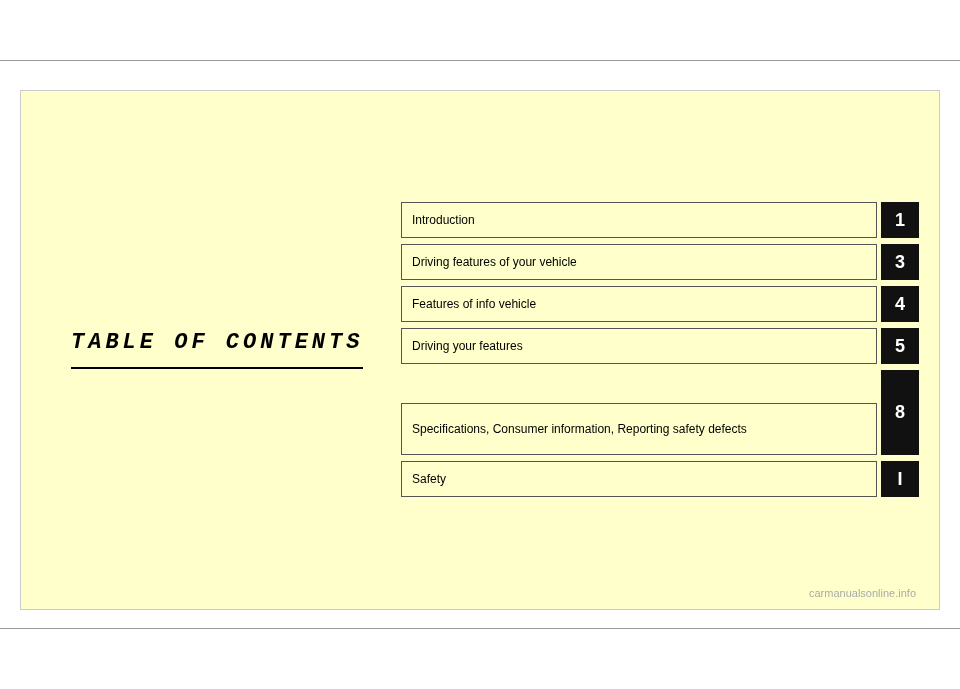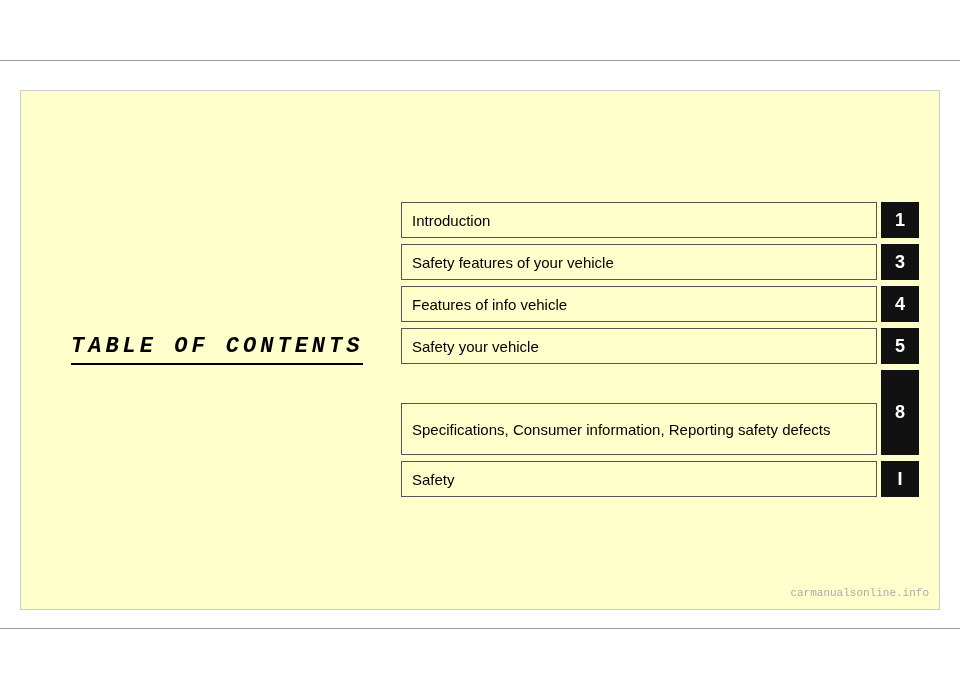--- a/index.html
+++ b/index.html
@@ -71,21 +71,21 @@
       padding-left: 30px;
     }
 
     .toc-title {
       font-size: 22px;
       font-weight: bold;
       font-style: italic;
       letter-spacing: 4px;
       color: #000;
       border-bottom: 2px solid #000;
-      padding-bottom: 4px;
+      padding-bottom: 12px;
       font-family: 'Courier New', monospace;
     }
 
     .right-panel {
       flex: 1;
       display: flex;
       flex-direction: column;
       gap: 6px;
       padding-left: 20px;
     }
@@ -94,21 +94,21 @@
       display: flex;
       flex-direction: row;
       align-items: stretch;
     }
 
     .toc-label {
       flex: 1;
       background: #ffffcc;
       border: 1.5px solid #555;
       padding: 7px 10px;
-      font-size: 15px;
+      font-size: 12px;
       color: #000;
       display: flex;
       align-items: center;
     }
 
     .toc-label.tall {
       min-height: 52px;
       align-items: flex-start;
       flex-direction: column;
       justify-content: center;
@@ -124,24 +124,24 @@
       display: flex;
       align-items: center;
       justify-content: center;
       margin-left: 4px;
       min-height: 36px;
     }
 
     .watermark {
       position: absolute;
       bottom: 10px;
-      right: 10px;
+      right: 23px;
       font-size: 11px;
       color: #aaa;
-      font-family: Liberation Mono, monospace;
+      font-family: Liberation Sans, sans-serif;
     }
   </style>
 </head>
 <body>
 
 <div class="page-wrapper">
   <div class="top-line"></div>
 
   <div class="main-content">
 
@@ -149,29 +149,29 @@
       <div class="toc-title">TABLE  OF  CONTENTS</div>
     </div>
 
     <div class="right-panel">
 
     <div class="toc-row">
           <div class="toc-label">Introduction</div>
           <div class="toc-number">1</div>
         </div>
         <div class="toc-row">
-          <div class="toc-label">Safety features of your vehicle</div>
+          <div class="toc-label">Driving features of your vehicle</div>
           <div class="toc-number">3</div>
         </div>
         <div class="toc-row">
           <div class="toc-label">Features of info vehicle</div>
           <div class="toc-number">4</div>
         </div>
         <div class="toc-row">
-          <div class="toc-label">Safety your vehicle</div>
+          <div class="toc-label">Driving your features</div>
           <div class="toc-number">5</div>
         </div>
         <div class="toc-row">
           <div class="toc-label tall">Specifications, Consumer information, Reporting safety defects</div>
           <div class="toc-number">8</div>
         </div>
         <div class="toc-row">
           <div class="toc-label">Safety</div>
           <div class="toc-number">I</div>
         </div>

